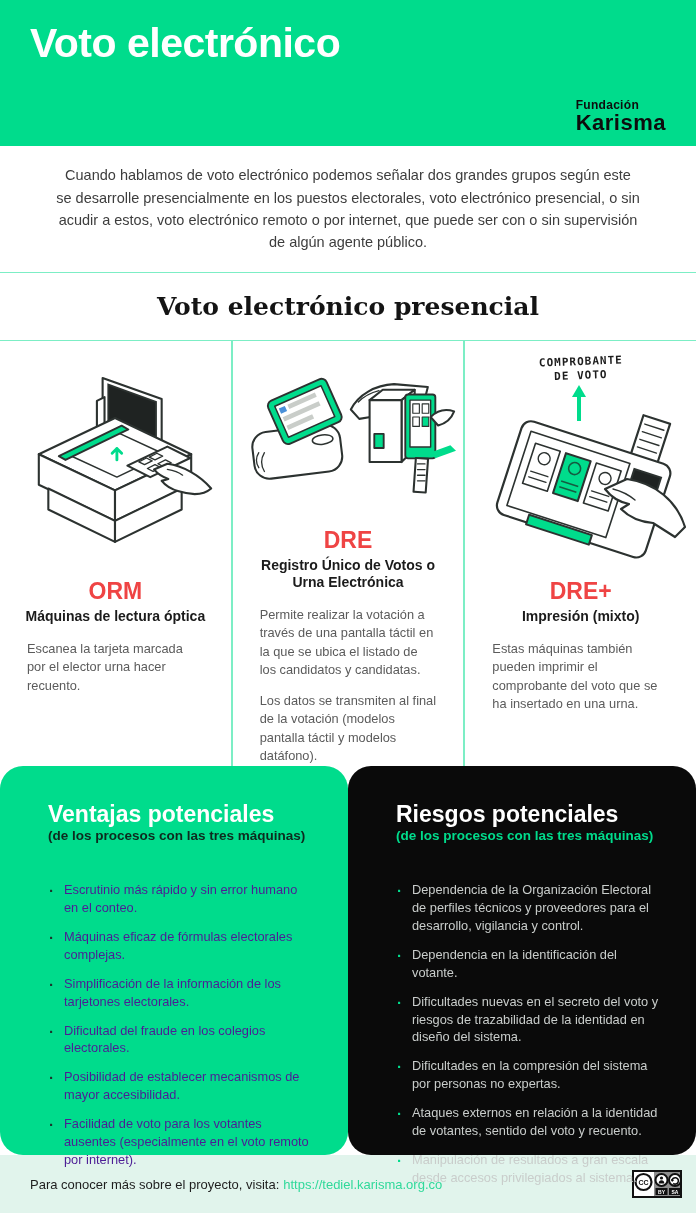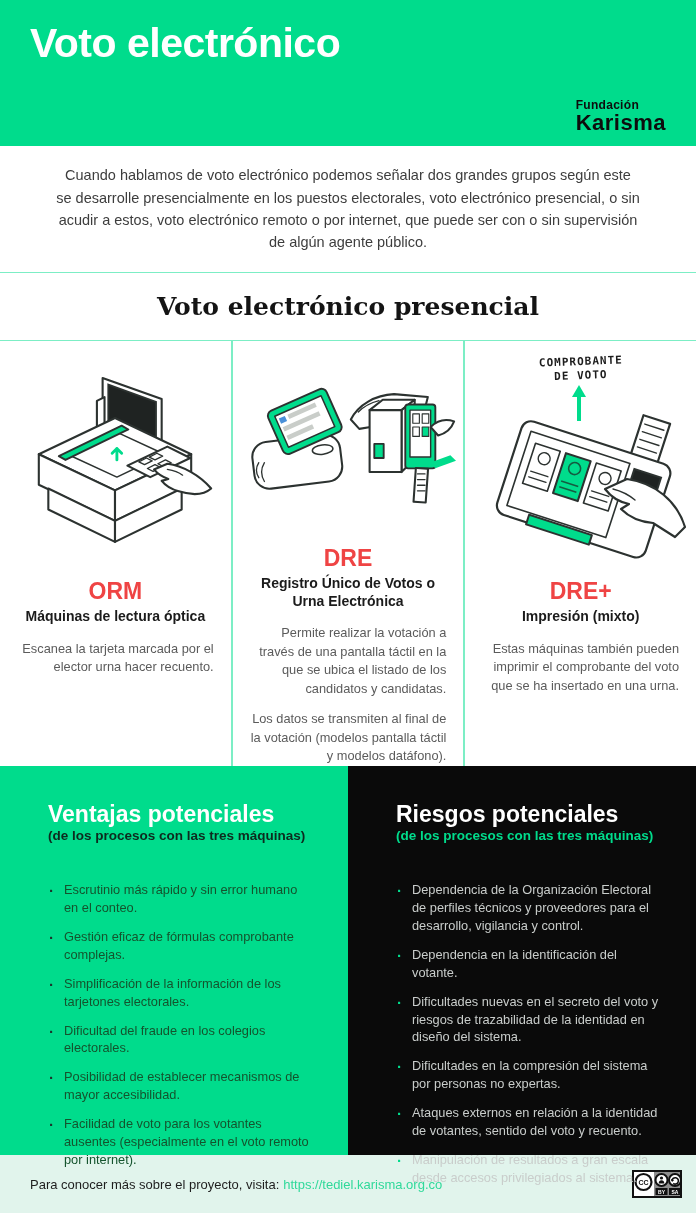--- a/index.html
+++ b/index.html
@@ -47,43 +47,43 @@
   .col { flex:1 1 0; display:flex; flex-direction:column; align-items:center; }
   .col + .col { border-left:2px solid #7CEEC5; }
   .illu { height:235px; width:100%; display:flex; align-items:center; justify-content:center; }
   .illu.top { align-items:flex-start; padding-top:6px; }
   .col-heading { color:#ef4444; font-size:23px; font-weight:bold; margin-top:2px; }
   .col-subheading {
     color:#1b1b1b; font-size:14px; font-weight:bold; text-align:center;
     line-height:1.25; margin-top:3px; padding:0 16px;
   }
   .col-body {
-    color:#5b5b5b; font-size:12.8px; line-height:1.45; text-align:right;
-    padding:0 17px; margin-top:14px;
+    color:#5b5b5b; font-size:12.8px; line-height:1.45; text-align:left;
+    padding:0 27px; margin-top:14px;
   }
   .col-body + .col-body { margin-top:12px; }
   
   .panels { height:389px; display:flex; }
-  .panel { width:348px; padding:36px 36px 0 48px; }
+  .panel { width:348px; padding:36px 36px 0 48px;border-radius:23px; }
   .panel-green { background:#00DC8C; }
   .panel-black { background:#0a0a0a; }
   .panel-title { font-size:23px; font-weight:bold; color:#ffffff; line-height:1.05; }
   .panel-subtitle { font-size:13.5px; font-weight:bold; margin-top:2px; }
   .panel-green .panel-subtitle { color:#0d2a1e; }
   .panel-black .panel-subtitle { color:#00DC8C; }
   .panel ul { list-style:none; margin-top:38px; }
   .panel li {
     position:relative; padding-left:16px; margin-bottom:11px;
     font-size:12.8px; line-height:1.4;
   }
   .panel li::before {
     content:"\00B7"; position:absolute; left:1px; top:-1px;
     font-weight:bold; font-size:15px;
   }
-  .panel-green li { color:#14532d; }
+  .panel-green li { color:#4c1d95; }
   .panel-green li::before { color:#1c342a; }
   .panel-black li { color:#c9cdcb; }
   .panel-black li::before { color:#00DC8C; }
   
   .footer {
     height:58px; background:#e1f4ec;
     display:flex; align-items:center; justify-content:space-between;
     padding:0 14px 0 30px;
   }
   .footer-text { font-size:13px; color:#1e1e1e; }
@@ -248,21 +248,21 @@
   </div>
 </div>
 
 <div class="panels">
 
   <div class="panel panel-green">
     <div class="panel-title">Ventajas potenciales</div>
     <div class="panel-subtitle">(de los procesos con las tres máquinas)</div>
     <ul>
       <li>Escrutinio más rápido y sin error humano en el conteo.</li>
-      <li>Gestión eficaz de fórmulas comprobante complejas.</li>
+      <li>Máquinas eficaz de fórmulas electorales complejas.</li>
       <li>Simplificación de la información de los tarjetones electorales.</li>
       <li>Dificultad del fraude en los colegios electorales.</li>
       <li>Posibilidad de establecer mecanismos de mayor accesibilidad.</li>
       <li>Facilidad de voto para los votantes ausentes (especialmente en el voto remoto por internet).</li>
     </ul>
   </div>
 
   <div class="panel panel-black">
     <div class="panel-title">Riesgos potenciales</div>
     <div class="panel-subtitle">(de los procesos con las tres máquinas)</div>

